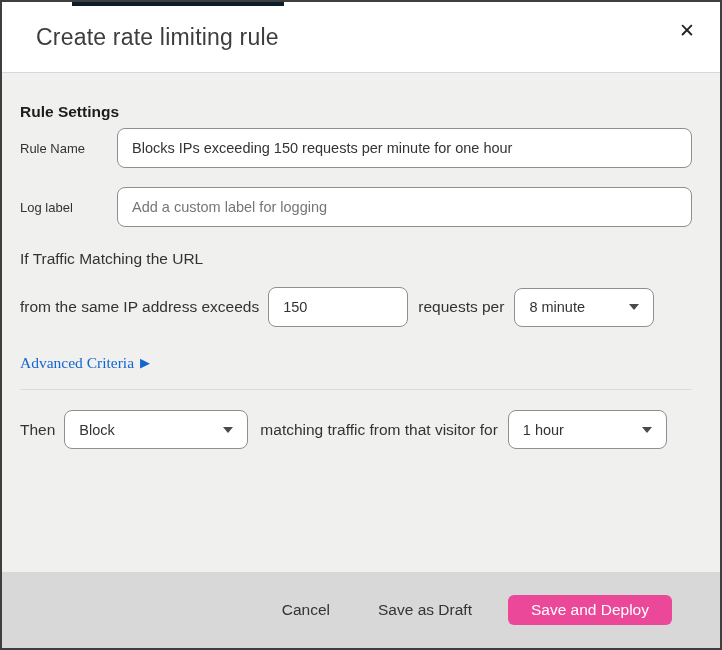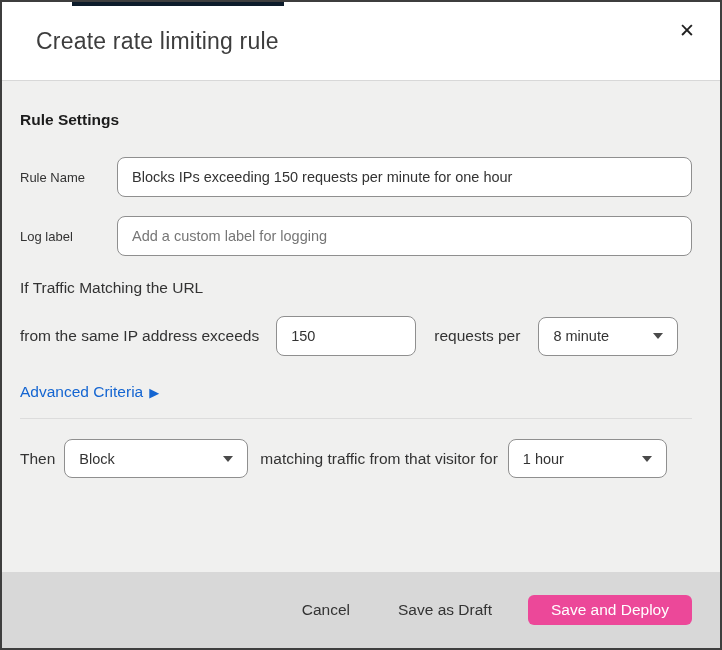--- a/index.html
+++ b/index.html
@@ -17,21 +17,21 @@
     display: flex; flex-direction: column;
     overflow: hidden;
   }
   .page-strip {
     position: absolute; top: 0; left: 70px;
     width: 212px; height: 4px;
     background: #0d1c2b;
     z-index: 5;
   }
   .modal-header {
-    height: 79px; flex: 0 0 auto;
+    height: 71px; flex: 0 0 auto;
     background: #ffffff;
     border-bottom: 1px solid #d8d8d8;
     display: flex; align-items: center;
     padding-left: 34px;
     position: relative;
   }
   .modal-title {
     font-size: 23px; font-weight: 400; color: #3d3d3d;
     letter-spacing: .2px;
   }
@@ -43,21 +43,21 @@
     cursor: pointer; line-height: 30px; text-align: center;
     font-family: "Liberation Sans", sans-serif;
   }
   .modal-body {
     flex: 1 1 auto;
     background: #f0f0ef;
     padding: 30px 28px 0 18px;
   }
   .section-heading {
     font-size: 15.5px; font-weight: 700; color: #1c1c1c;
-    margin-bottom: 28px;
+    margin-bottom: 7px;
   }
   .row { display: flex; align-items: center; }
   .field-row { margin-bottom: 19px; }
   .field-label {
     flex: 0 0 97px;
     font-size: 13px; color: #333;
   }
   .text-input {
     height: 40px;
     border: 1px solid #8f8f8f;
@@ -88,46 +88,46 @@
   .caret {
     width: 0; height: 0;
     border-left: 5px solid transparent;
     border-right: 5px solid transparent;
     border-top: 6px solid #4a4a4a;
     margin-left: 10px;
     flex: 0 0 auto;
   }
   .match-row { margin-left: 8px; margin-bottom: 21px; }
   .scheme-select { width: 326px; flex: 0 0 auto; margin-right: 20px; }
-  .threshold-row { margin-bottom: 27px; gap: 8px; }
+  .threshold-row { margin-bottom: 27px; }
   .inline-text { font-size: 15.5px; color: #333; white-space: nowrap; }
   .threshold-input { width: 140px; margin: 0 10px 0 9px; flex: 0 0 auto; }
   .period-select { width: 140px; flex: 0 0 auto; margin-left: 10px; }
   .advanced-link {
     display: inline-flex; align-items: center;
     font-size: 15.5px; color: #1465d1;
     text-decoration: none; cursor: pointer;
     background: none; border: none;
-    font-family: Liberation Sans, sans-serif;
+    font-family: Liberation Serif, serif;
   }
   .advanced-arrow { font-size: 13px; margin-left: 6px; color: #1465d1; }
   .divider {
     border: none; border-top: 1px solid #dcdcdc;
     margin: 17px 0 0 0;
   }
   .then-row { margin-top: 20px; }
   .then-label { font-size: 15.5px; color: #333; margin-right: 9px; }
   .action-select { width: 184px; flex: 0 0 auto; margin-right: 12px; }
   .then-middle { margin-right: 10px; }
   .duration-select { width: 159px; flex: 0 0 auto; }
   .modal-footer {
     flex: 0 0 76px;
     background: #d8d8d8;
     display: flex; align-items: center; justify-content: flex-end;
-    padding-right: 28px;
+    padding-right: 48px;
   }
   .text-btn {
     background: none; border: none;
     font-size: 15.5px; color: #333;
     cursor: pointer; padding: 8px 4px;
     font-family: "Liberation Sans", sans-serif;
   }
   .cancel-btn { margin-right: 40px; }
   .draft-btn { margin-right: 32px; }
   .primary-btn {

